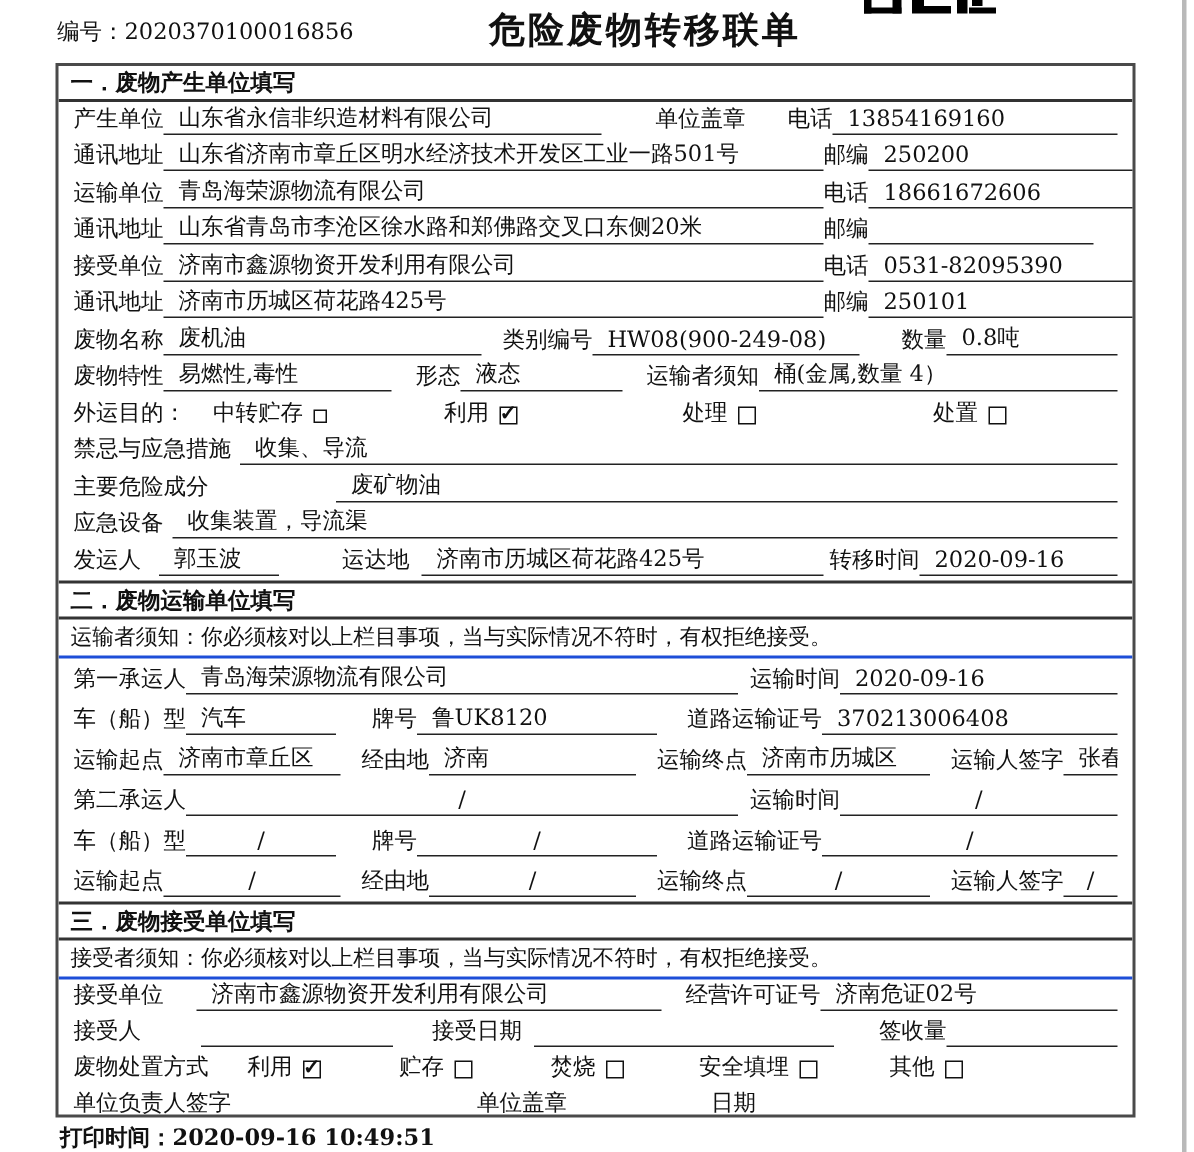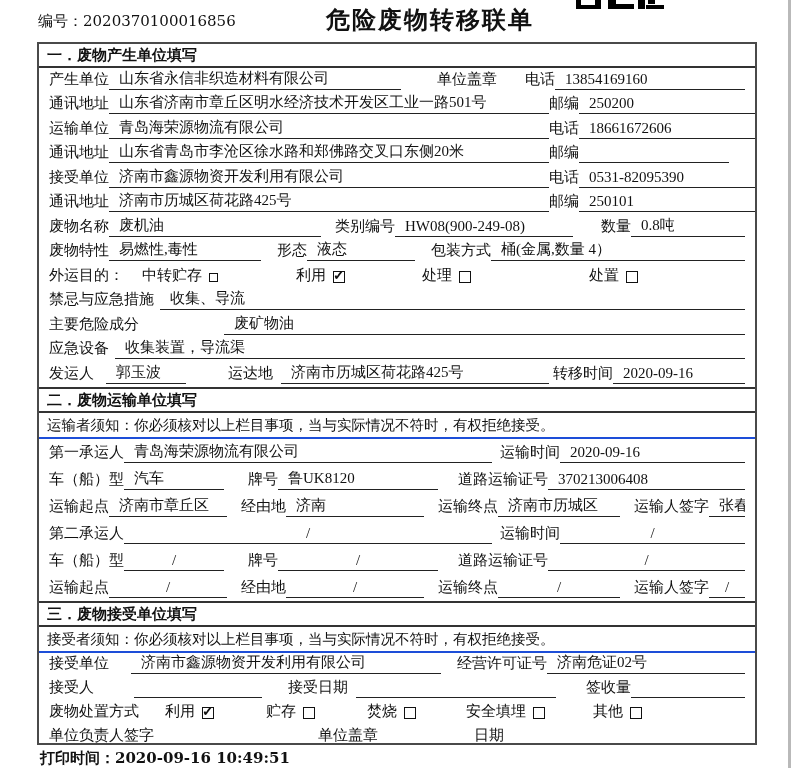--- a/index.html
+++ b/index.html
@@ -25,21 +25,21 @@
     font-weight:bold;font-size:15px;height:22px;line-height:22px;
     padding-left:8px;border-bottom:2px solid #333;
   }
   .sec-header.mid{border-top:2px solid #333;}
   .notice{
     height:24px;line-height:24px;padding-left:8px;border-bottom:2px solid #1d4ed8;
     font-size:14.5px;white-space:nowrap;
   }
   .row{
     display:flex;align-items:flex-end;padding:0 10px 3px 10px;
-    box-sizing:border-box;white-space:nowrap;font-family:Liberation Serif, serif;
+    box-sizing:border-box;white-space:nowrap;
   }
   .s1 .row{height:24.5px;}
   .s2 .row{height:27px;}
   .s3 .row{height:24px;}
   .lbl{flex:none;padding-bottom:1px;}
   .val{
     border-bottom:1px solid #222;padding:0 4px 1px 10px;
     box-sizing:border-box;flex:none;overflow:hidden;
   }
   .val.grow{flex:1;}
@@ -130,31 +130,31 @@
       <span class="val" style="width:178px">HW08(900-249-08)</span>
       <span class="lbl" style="margin-left:28px">数量</span>
       <span class="val grow">0.8吨</span>
     </div>
 
     <div class="row">
       <span class="lbl">废物特性</span>
       <span class="val" style="width:152px">易燃性,毒性</span>
       <span class="lbl" style="margin-left:16px">形态</span>
       <span class="val" style="width:108px">液态</span>
-      <span class="lbl" style="margin-left:16px">包装方式</span>
+      <span class="lbl" style="margin-left:16px">运输者须知</span>
       <span class="val grow">桶(金属,数量 4）</span>
     </div>
 
     <div class="row">
       <span class="lbl">外运目的：</span>
       <span class="lbl" style="margin-left:18px">中转贮存</span>
       <span class="cb sm" data-checked="false"></span>
       <span class="lbl" style="margin-left:78px">利用</span>
       <span class="cb" data-checked="true"></span>
-      <span class="lbl" style="margin-left:77px">处理</span>
+      <span class="lbl" style="margin-left:110px">处理</span>
       <span class="cb" data-checked="false"></span>
       <span class="lbl" style="margin-left:118px">处置</span>
       <span class="cb" data-checked="false"></span>
     </div>
 
     <div class="row">
       <span class="lbl">禁忌与应急措施</span>
       <span class="val grow" style="margin-left:6px">收集、导流</span>
     </div>
 

